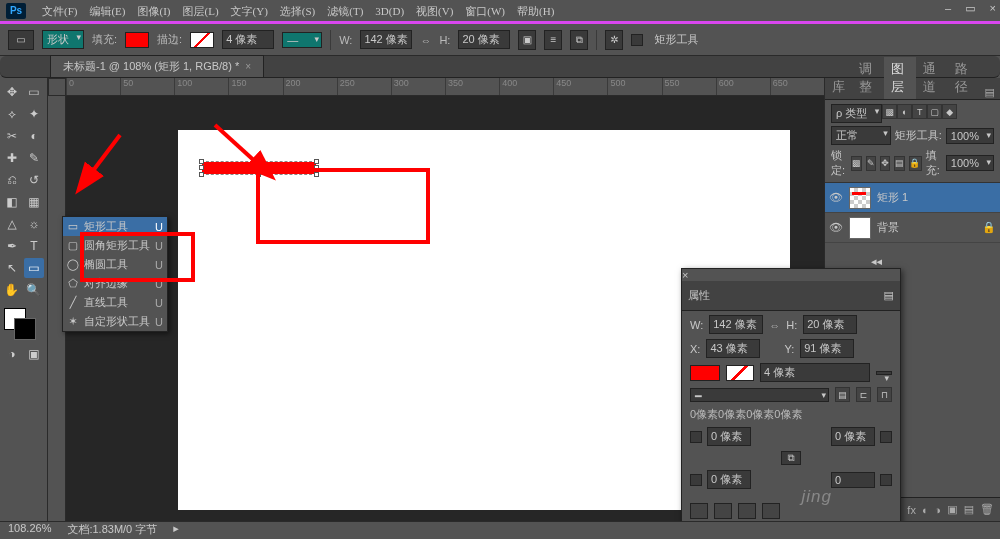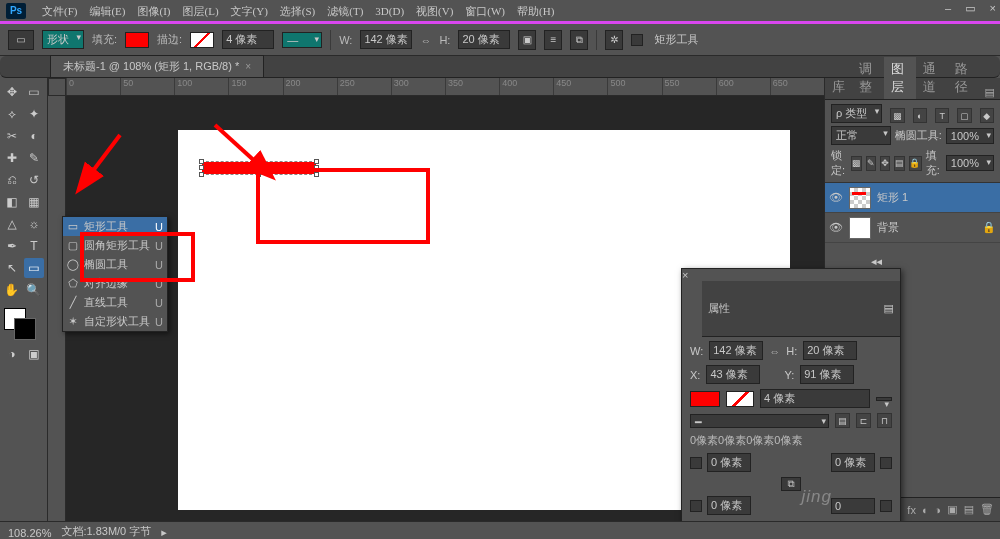--- a/index.html
+++ b/index.html
@@ -42,53 +42,53 @@
 .shape-menu .row.sel{background:#3a6ea5;color:#fff;}
 .shape-menu .sc{margin-left:auto;color:#aaa;}
 .shape-menu .row.sel .sc{color:#fff;}
 .shape-menu .ico{width:12px;display:flex;justify-content:center;font-size:11px;}
 .panels-right { width:176px; background:#535353; border-left:1px solid #2a2a2a; display:flex; flex-direction:column;}
 .panel-tabs { display:flex; background:#424242; border-bottom:1px solid #222; height:22px; align-items:flex-end;}
 .panel-tab { padding:3px 7px; font-size:13px; color:#999;}
 .panel-tab.act { background:#535353; color:#ddd;}
 .panel-tabs .mnu{margin-left:auto;padding:0 5px;color:#aaa;}
 .layer-opts { padding:4px 6px; display:flex; flex-direction:column; gap:3px;}
-.layer-search { display:flex; gap:8px; align-items:flex-end;}
+.layer-search { display:flex; gap:0; align-items:flex-start;}
 .sm-sel{background:#3a3a3a;border:1px solid #222;padding:1px 14px 1px 4px;position:relative;flex:0 0 auto;}
 .sm-sel::after{content:"▾";position:absolute;right:2px;top:1px;font-size:9px;}
 .tiny-ico{width:15px;height:15px;border:1px solid #333;background:#444;display:flex;align-items:center;justify-content:center;font-size:9px;}
 .layer-row2{display:flex;gap:4px;align-items:center;justify-content:space-between;}
 .lock-row{display:flex;gap:4px;align-items:center;}
 .layer-list { flex:1; border-top:1px solid #333;}
 .layer{display:flex;align-items:center;height:30px;border-bottom:1px solid #444;gap:6px;padding:0 4px;}
 .layer.sel{background:#3a6ea5;}
 .eye{width:14px;text-align:center;}
 .thumb{width:22px;height:22px;border:1px solid #666;background:#fff;position:relative;}
 .thumb.chk-bg{background:repeating-conic-gradient(#ccc 0 25%,#fff 0 50%) 0 0/8px 8px;}
 .thumb .mini{position:absolute;top:4px;left:2px;width:14px;height:3px;background:#ff0000;}
 .layer .lk{margin-left:auto;}
 .panel-bottom{height:24px;border-top:1px solid #222;background:#4a4a4a;display:flex;align-items:center;justify-content:flex-end;gap:6px;padding:0 6px;}
 .panel-bottom span{font-size:11px;color:#aaa;}
 .prop-panel { position:absolute; top:268px; left:681px; width:220px; background:#535353; border:1px solid #222; box-shadow:2px 2px 6px rgba(0,0,0,.5);}
-.prop-head{display:flex;align-items:center;padding:20px 6px;background:#424242;border-bottom:1px solid #222;margin-left:20px;}
+.prop-head{display:flex;align-items:center;padding:7px 6px;background:#424242;border-bottom:1px solid #222;}
 .prop-head .mnu{margin-left:auto;}
 .prop-dots{position:absolute;right:18px;top:-14px;}
 .prop-title{display:flex;align-items:center;gap:6px;padding:5px 8px;}
 .prop-sq{width:15px;height:13px;border:1px solid #aaa;}
 .prop-body{padding:4px 8px 8px;display:flex;flex-direction:column;gap:5px;}
 .prop-row{display:flex;align-items:center;gap:6px;}
 .pr-field{background:#3a3a3a;border:1px solid #222;padding:1px 3px;min-width:54px;}
 .pr-sw{width:30px;height:16px;background:#ff0000;border:1px solid #222;}
 .pr-str{width:28px;height:16px;border:1px solid #222;background:linear-gradient(135deg,#fff 0 45%,#ff0000 45% 55%,#fff 55%);}
 .corner-row{display:flex;align-items:center;gap:5px;}
 .cbox{width:12px;height:12px;border:1px solid #222;background:#3a3a3a;}
 .link-ico{width:20px;height:14px;border:1px solid #222;background:#3a3a3a;display:flex;align-items:center;justify-content:center;font-size:10px;}
 .prop-foot{display:flex;gap:6px;padding:6px 8px;justify-content:flex-start;align-items:center;}
 .micro{width:18px;height:16px;background:#444;border:1px solid #222;}
-.statusbar { position:absolute; bottom:0; left:0; right:0; height:18px; background:#535353; border-top:1px solid #2a2a2a; display:flex; align-items:flex-end; padding:0 8px; gap:10px; font-size:11px; color:#bbb;}
+.statusbar { position:absolute; bottom:0; left:0; right:0; height:18px; background:#535353; border-top:1px solid #2a2a2a; display:flex; align-items:flex-start; padding:0 8px; gap:16px; font-size:11px; color:#bbb;}
 .wmark{position:absolute;right:168px;bottom:32px;color:#888;font-size:17px;font-style:italic;letter-spacing:1px;}
 svg.arr{position:absolute;pointer-events:none;}
 </style>
 </head>
 <body>
 
 <div class="menubar">
   <div class="ps-logo">Ps</div>
   <div class="menu-item">文件(F)</div>
   <div class="menu-item">编辑(E)</div>
@@ -216,21 +216,21 @@
       <div class="layer-search">
         <div class="sm-sel">ρ 类型</div>
         <div class="tiny-ico">▩</div>
         <div class="tiny-ico">◐</div>
         <div class="tiny-ico">T</div>
         <div class="tiny-ico">▢</div>
         <div class="tiny-ico">◆</div>
       </div>
       <div class="layer-row2">
         <div class="sm-sel" style="flex:1">正常</div>
-        <span>椭圆工具:</span>
+        <span>矩形工具:</span>
         <div class="sm-sel">100%</div>
       </div>
       <div class="lock-row">
         <span>锁定:</span>
         <div class="tiny-ico">▩</div>
         <div class="tiny-ico">✎</div>
         <div class="tiny-ico">✥</div>
         <div class="tiny-ico">▤</div>
         <div class="tiny-ico">🔒</div>
         <span style="margin-left:auto">填充:</span>

